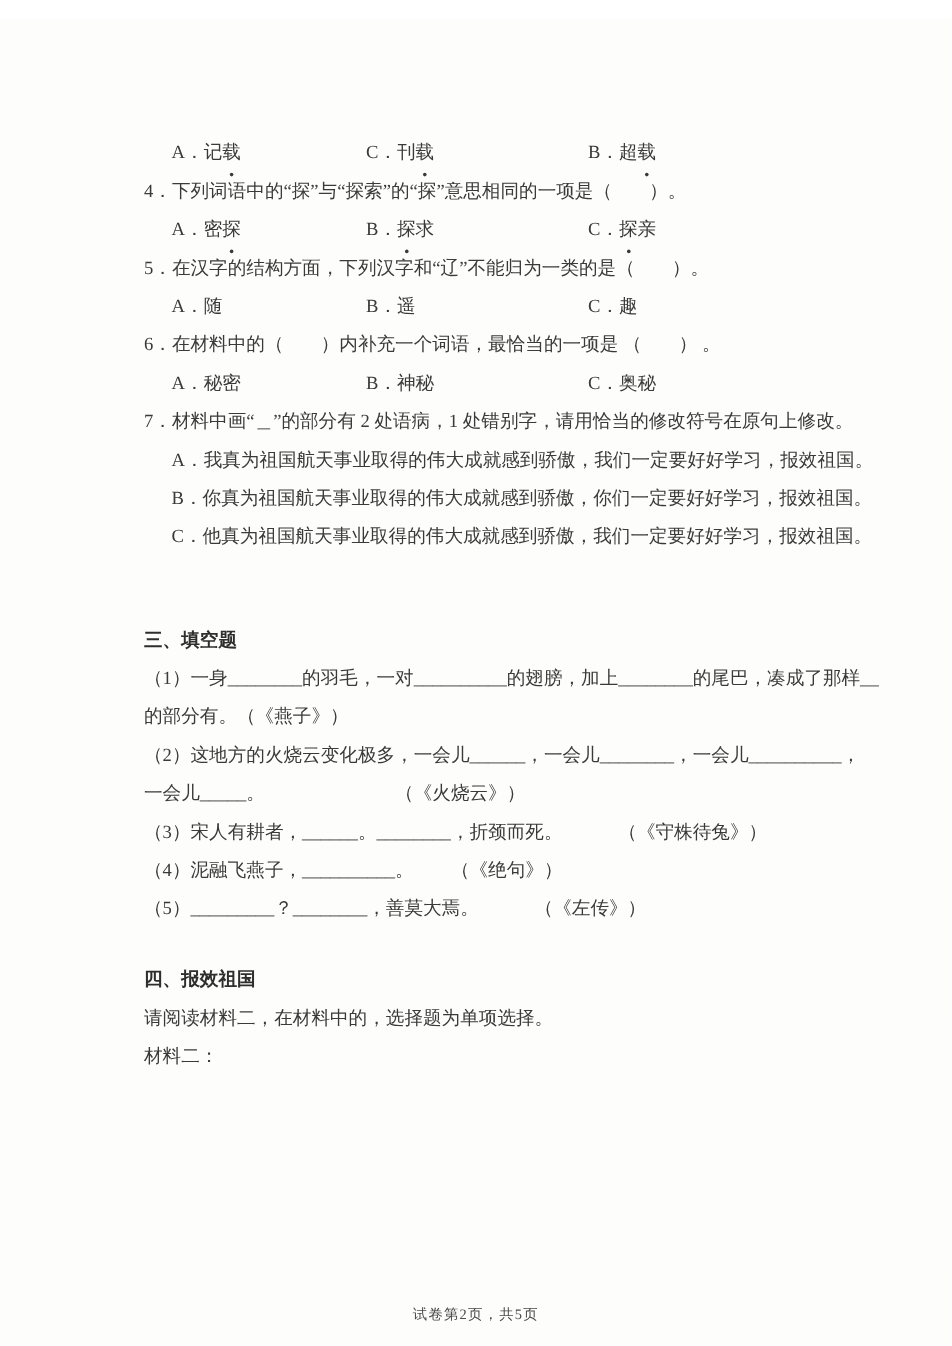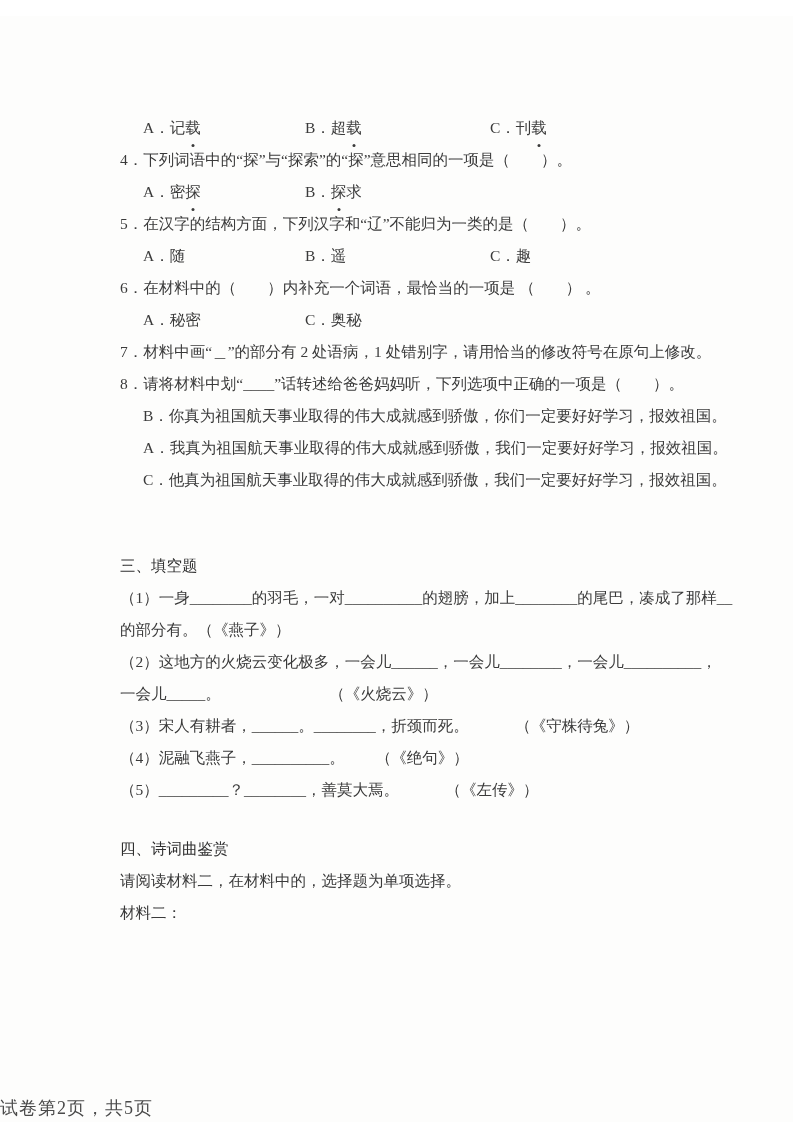--- a/index.html
+++ b/index.html
@@ -25,21 +25,21 @@
     line-height: 32px;
     white-space: nowrap;
   }
   .options-row {
     display: grid;
     grid-template-columns: 162px 185px 1fr;
     padding-left: 23px;
   }
   .opt-indent { padding-left: 23px; }
   .heading {
-    font-weight: normal;
+    font-weight: bold;
     color: #2e2e2e;
   }
   .heading-3 { margin-top: 54px; }
   .heading-4 { margin-top: 27px; }
   .emch {
     position: relative;
     display: inline-block;
   }
   .emch:not(:empty)::after {
     content: "";
@@ -49,73 +49,75 @@
     width: 3px;
     height: 3px;
     border-radius: 50%;
     background: #3a3a3a;
     transform: translateX(-50%);
   }
   .footer {
     position: absolute;
     left: 0;
     right: 0;
-    bottom: 18px;
-    font-size: 18px;
+    bottom: 34px;
+    text-align: center;
+    font-size: 12px;
     color: #4a4a4a;
     letter-spacing: 1px;
   }
 </style>
 </head>
 <body>
 
 <div class="page">
   <div class="content">
 
     <div class="line options-row">
       <div class="opt"><span>A．</span><span>记</span><span class="emch">载</span><span></span></div>
+      <div class="opt"><span>C．</span><span>刊</span><span class="emch">载</span><span></span></div>
       <div class="opt"><span>B．</span><span>超</span><span class="emch">载</span><span></span></div>
-      <div class="opt"><span>C．</span><span>刊</span><span class="emch">载</span><span></span></div>
     </div>
 
     <div class="line">4．下列词语中的“探”与“探索”的“探”意思相同的一项是（　　）。</div>
     <div class="line options-row">
       <div class="opt"><span>A．</span><span>密</span><span class="emch">探</span><span></span></div>
       <div class="opt"><span>B．</span><span></span><span class="emch">探</span><span>求</span></div>
+      <div class="opt"><span>C．</span><span></span><span class="emch">探</span><span>亲</span></div>
     </div>
 
     <div class="line">5．在汉字的结构方面，下列汉字和“辽”不能归为一类的是（　　）。</div>
     <div class="line options-row">
       <div class="opt"><span>A．</span><span>随</span><span class="emch"></span><span></span></div>
       <div class="opt"><span>B．</span><span>遥</span><span class="emch"></span><span></span></div>
       <div class="opt"><span>C．</span><span>趣</span><span class="emch"></span><span></span></div>
     </div>
 
     <div class="line">6．在材料中的（　　）内补充一个词语，最恰当的一项是 （　　） 。</div>
     <div class="line options-row">
       <div class="opt"><span>A．</span><span>秘密</span><span class="emch"></span><span></span></div>
+      <div class="opt"><span>B．</span><span>神秘</span><span class="emch"></span><span></span></div>
       <div class="opt"><span>C．</span><span>奥秘</span><span class="emch"></span><span></span></div>
     </div>
 
     <div class="line">7．材料中画“＿”的部分有 2 处语病，1 处错别字，请用恰当的修改符号在原句上修改。</div>
 
-    <div class="line">8．请将材料中划“____”话转述给爸爸妈妈听，下列选项中正确的一项是（　　）。</div>
+    <div class="line opt-indent">A．我真为祖国航天事业取得的伟大成就感到骄傲，我们一定要好好学习，报效祖国。</div>
     <div class="line opt-indent">B．你真为祖国航天事业取得的伟大成就感到骄傲，你们一定要好好学习，报效祖国。</div>
-    <div class="line opt-indent">A．我真为祖国航天事业取得的伟大成就感到骄傲，我们一定要好好学习，报效祖国。</div>
     <div class="line opt-indent">C．他真为祖国航天事业取得的伟大成就感到骄傲，我们一定要好好学习，报效祖国。</div>
 
     <div class="line heading heading-3">三、填空题</div>
     <div class="line">（1）一身________的羽毛，一对__________的翅膀，加上________的尾巴，凑成了那样__</div>
     <div class="line">的部分有。（《燕子》）</div>
     <div class="line">（2）这地方的火烧云变化极多，一会儿______，一会儿________，一会儿__________，</div>
     <div class="line">一会儿_____。　　　　　　　（《火烧云》）</div>
     <div class="line">（3）宋人有耕者，______。________，折颈而死。　　　（《守株待兔》）</div>
     <div class="line">（4）泥融飞燕子，__________。　　（《绝句》）</div>
     <div class="line">（5）_________？________，善莫大焉。　　　（《左传》）</div>
 
-    <div class="line heading heading-4">四、诗词曲鉴赏</div>
+    <div class="line heading heading-4">四、报效祖国</div>
     <div class="line">请阅读材料二，在材料中的，选择题为单项选择。</div>
     <div class="line">材料二：</div>
 
   </div>
 
   <div class="footer">试卷第2页，共5页</div>
 </div>
 
 </body></html>

